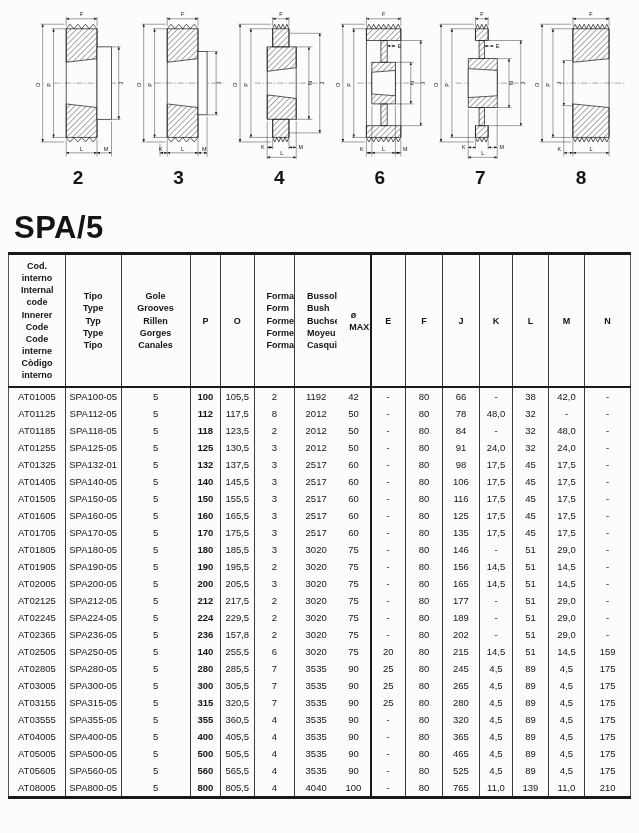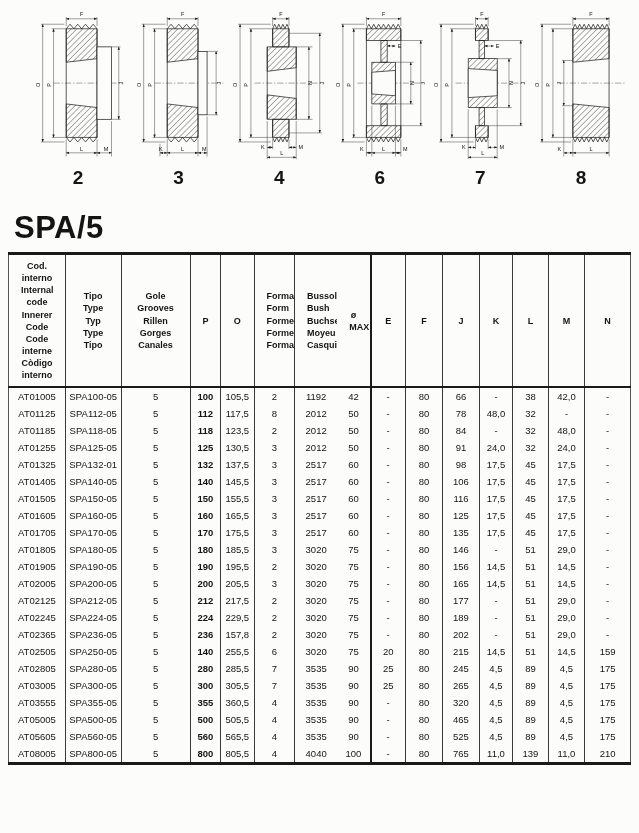--- a/index.html
+++ b/index.html
@@ -634,37 +634,71 @@
           <td>90</td>
           <td>25</td>
           <td>80</td>
           <td>265</td>
           <td>4,5</td>
           <td>89</td>
           <td>4,5</td>
           <td>175</td>
         </tr>
         <tr>
+          <td>AT03155</td>
+          <td>SPA315-05</td>
+          <td>5</td>
+          <td>315</td>
+          <td>320,5</td>
+          <td>7</td>
+          <td>3535</td>
+          <td>90</td>
+          <td>25</td>
+          <td>80</td>
+          <td>280</td>
+          <td>4,5</td>
+          <td>89</td>
+          <td>4,5</td>
+          <td>175</td>
+        </tr>
+        <tr>
           <td>AT03555</td>
           <td>SPA355-05</td>
           <td>5</td>
           <td>355</td>
           <td>360,5</td>
           <td>4</td>
           <td>3535</td>
           <td>90</td>
           <td>-</td>
           <td>80</td>
           <td>320</td>
           <td>4,5</td>
           <td>89</td>
           <td>4,5</td>
           <td>175</td>
         </tr>
         <tr>
+          <td>AT04005</td>
+          <td>SPA400-05</td>
+          <td>5</td>
+          <td>400</td>
+          <td>405,5</td>
+          <td>4</td>
+          <td>3535</td>
+          <td>90</td>
+          <td>-</td>
+          <td>80</td>
+          <td>365</td>
+          <td>4,5</td>
+          <td>89</td>
+          <td>4,5</td>
+          <td>175</td>
+        </tr>
+        <tr>
           <td>AT05005</td>
           <td>SPA500-05</td>
           <td>5</td>
           <td>500</td>
           <td>505,5</td>
           <td>4</td>
           <td>3535</td>
           <td>90</td>
           <td>-</td>
           <td>80</td>

